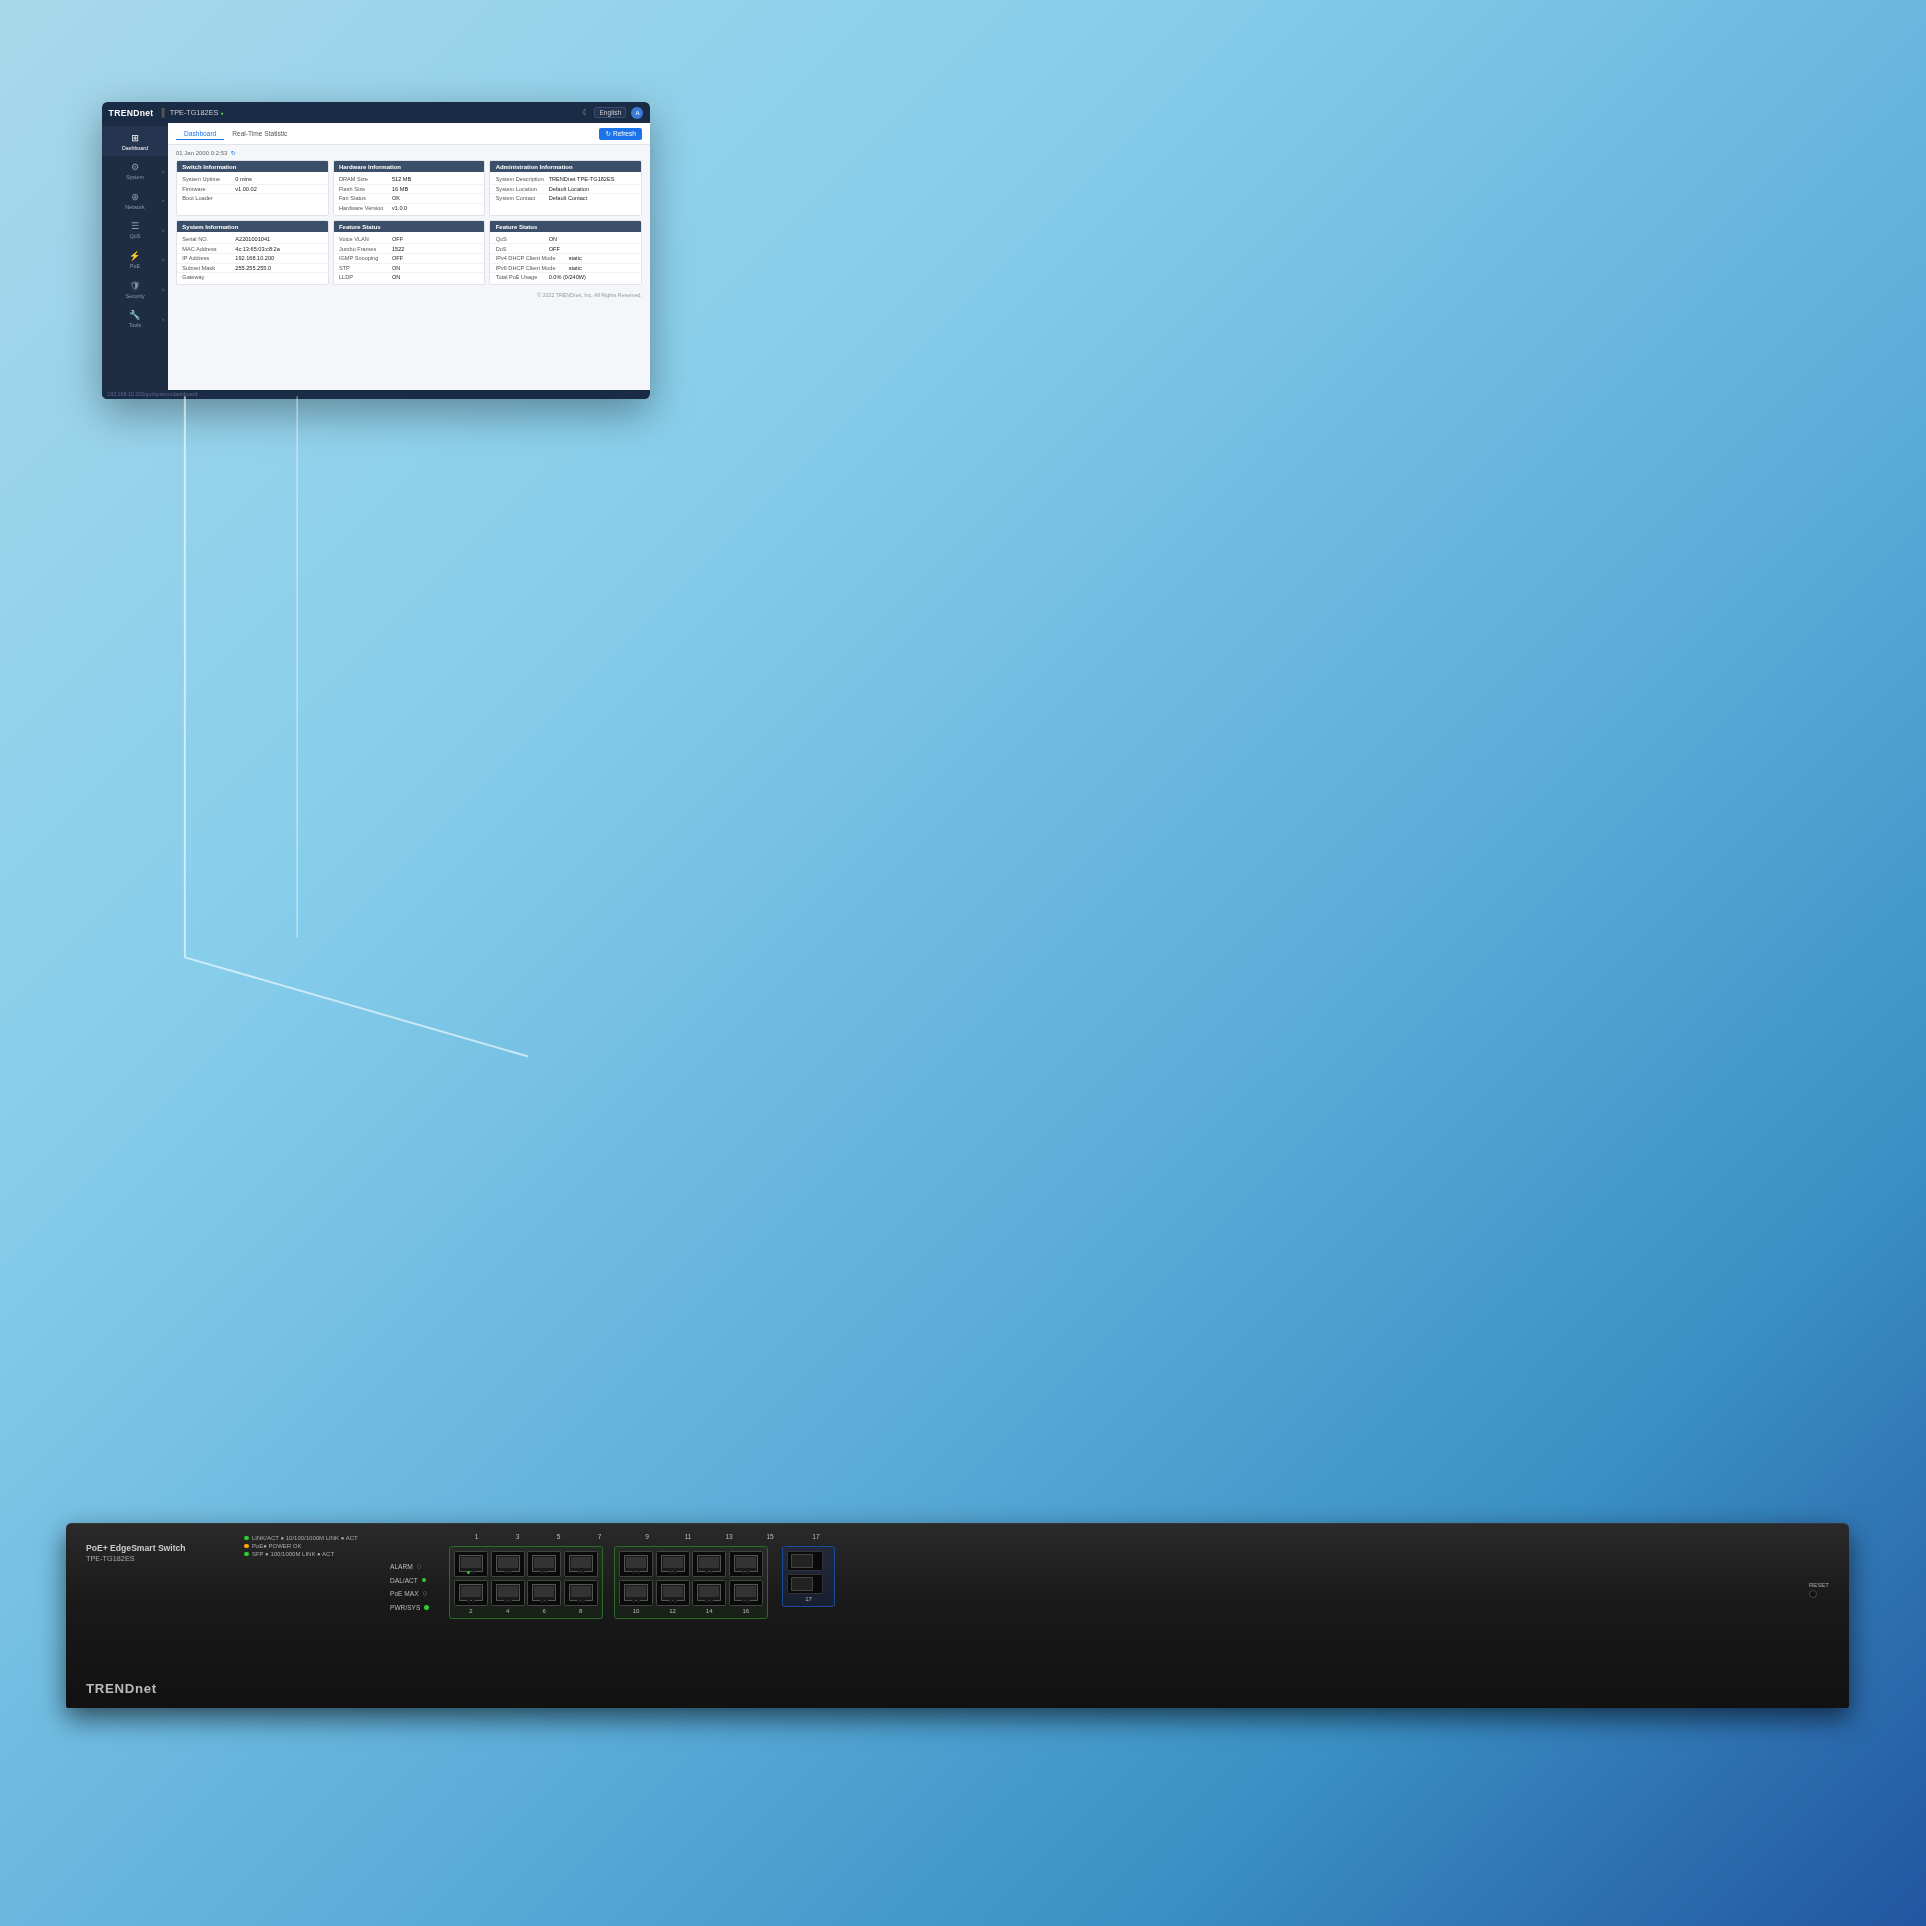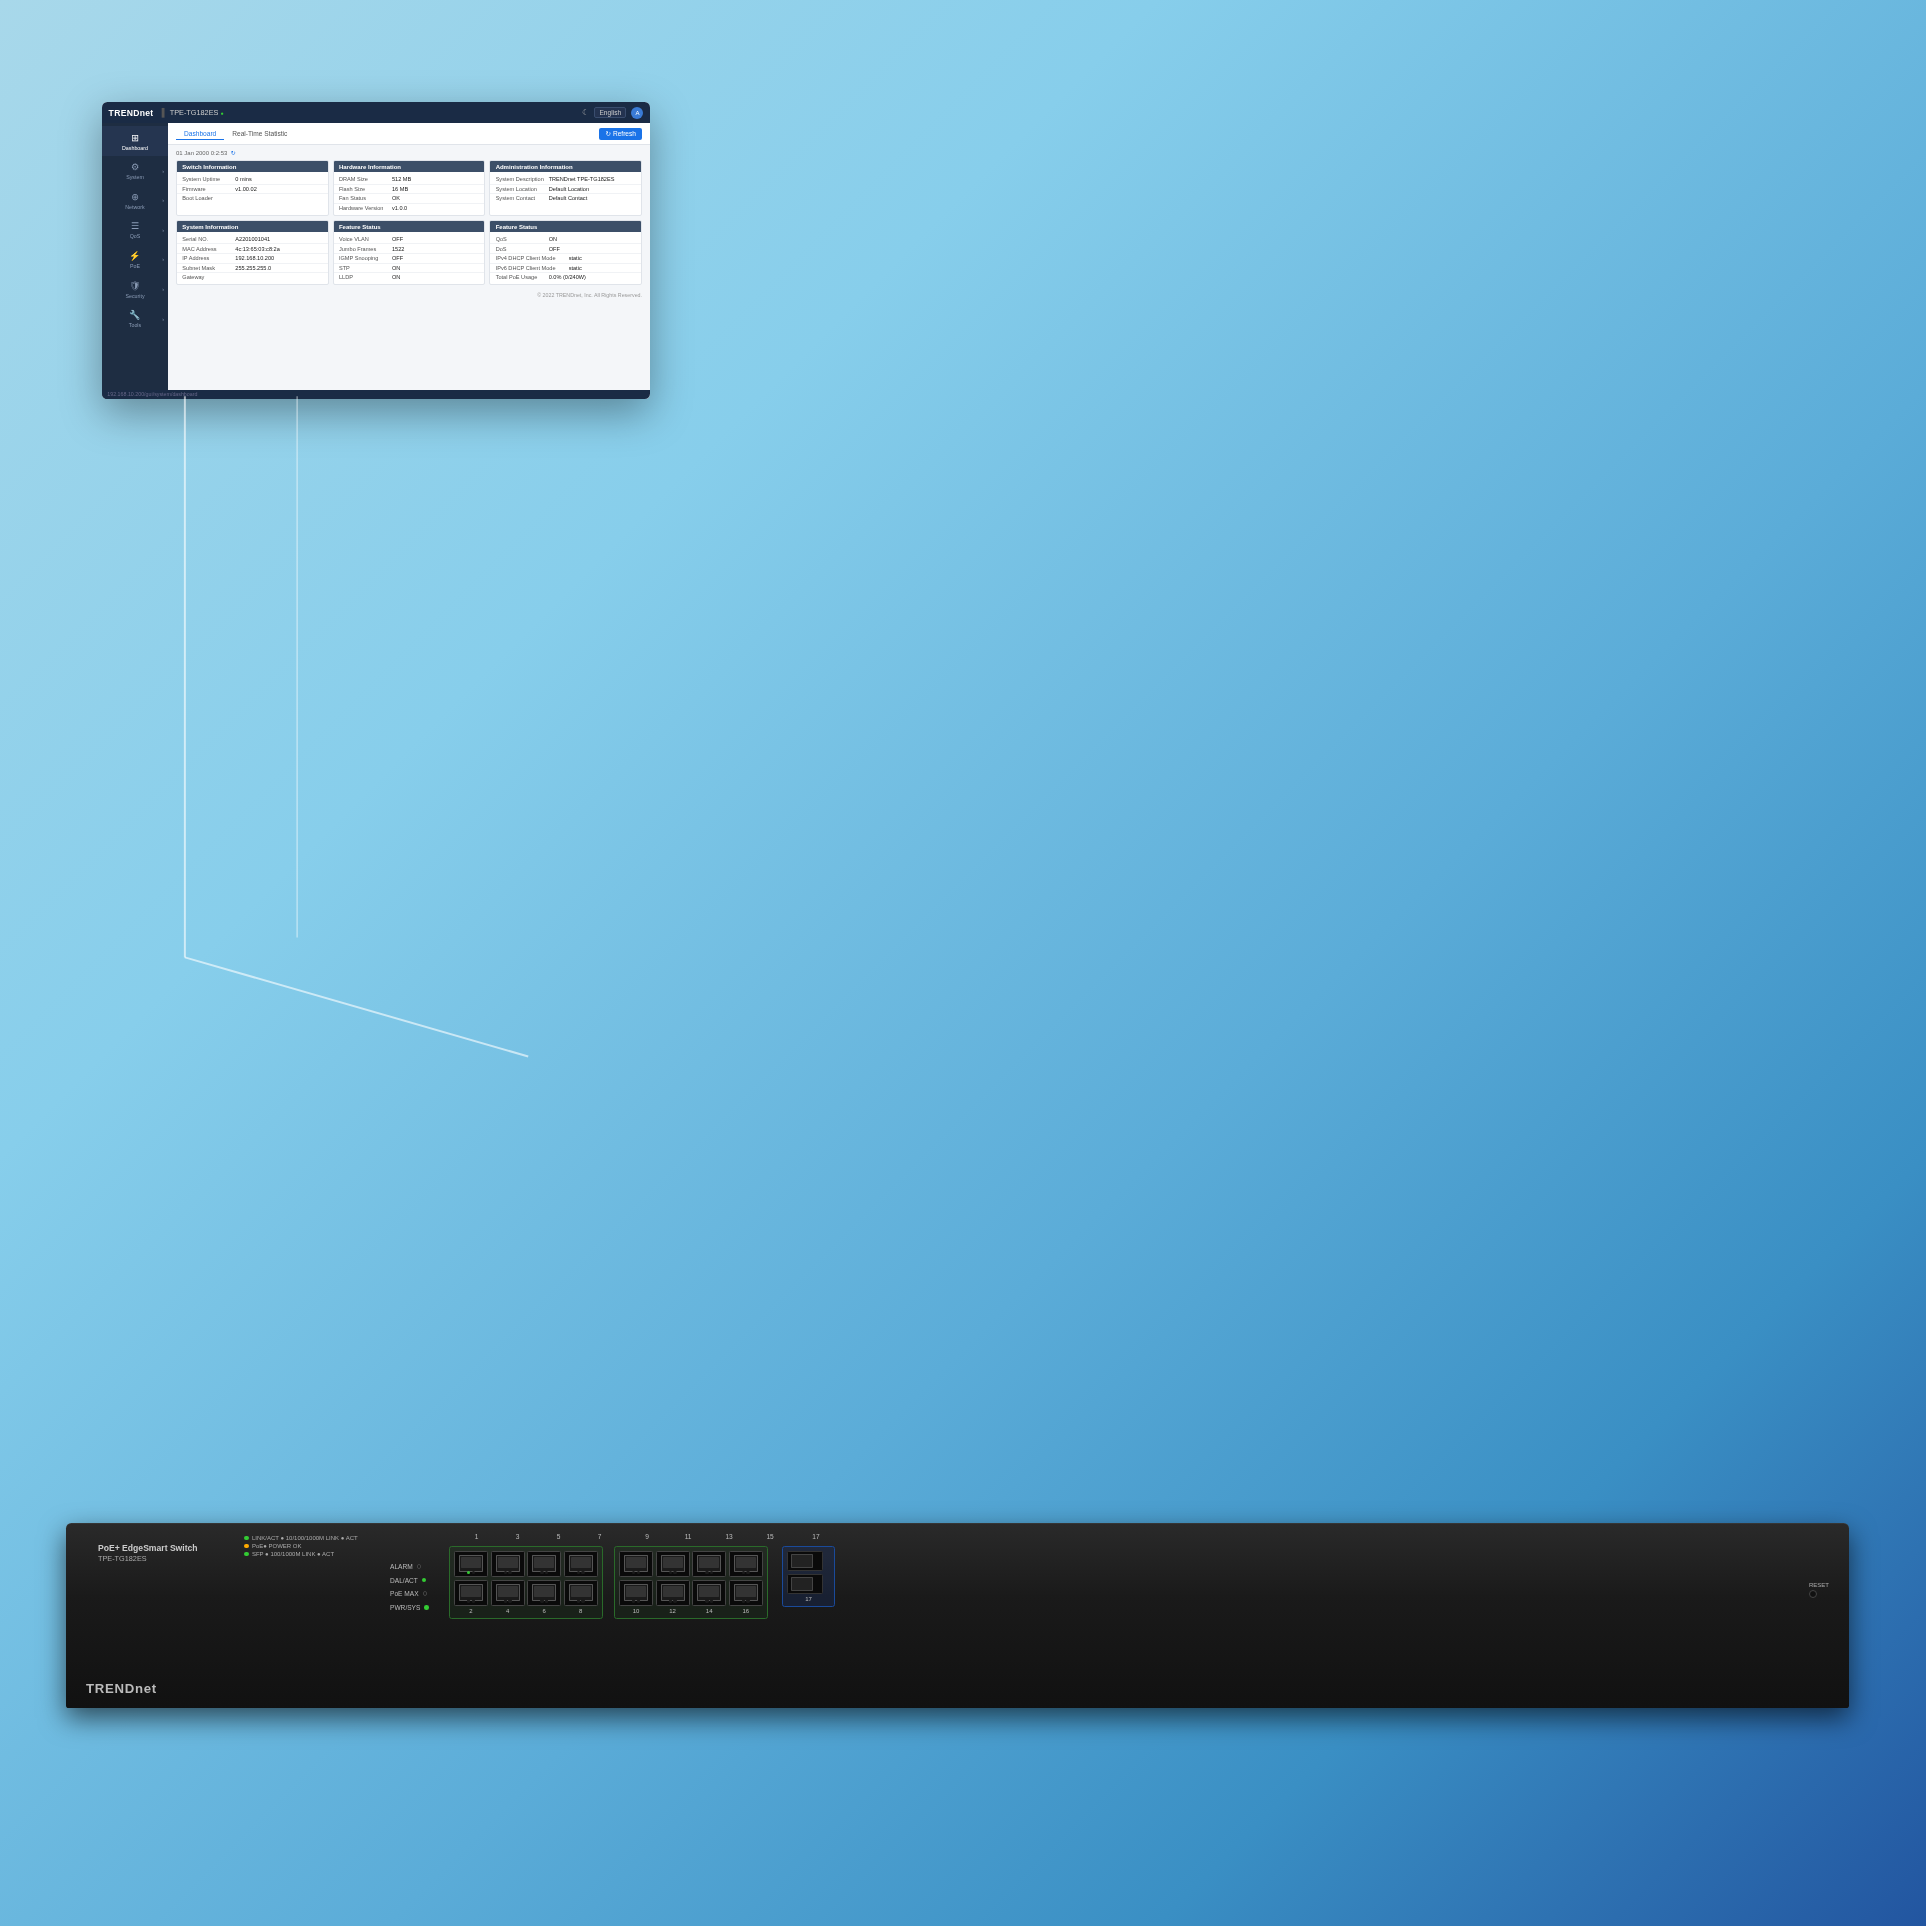--- a/index.html
+++ b/index.html
@@ -248,21 +248,21 @@
       left: 0;
       width: 100%;
       height: 185px;
       background: linear-gradient(180deg, #2a2a2a 0%, #1a1a1a 40%, #111 100%);
       border-radius: 5.3px 5.3px 2.6px 2.6px;
       box-shadow: 0 10px 26.4px rgba(0,0,0,0.6), inset 0 0.7px 0 rgba(255,255,255,0.08);
     }
 
     .switch-label-area {
       position: absolute;
-      left: 32px;
+      left: 20px;
       top: 20px;
     }
     .switch-model-label {
       color: #ccc;
       font-size: 8.6px;
       font-weight: bold;
     }
     .switch-model-sub {
       color: #aaa;
       font-size: 7.3px;

